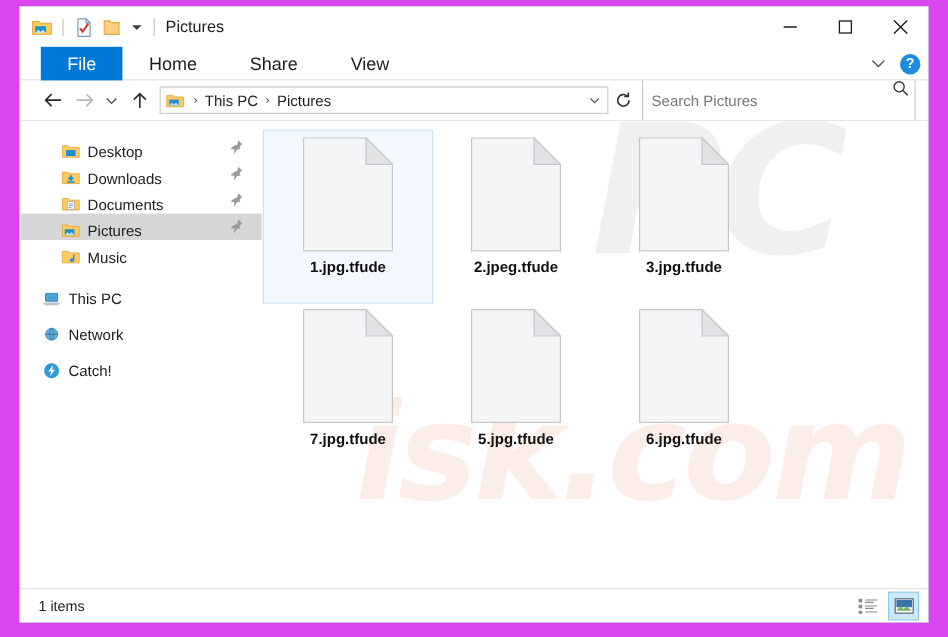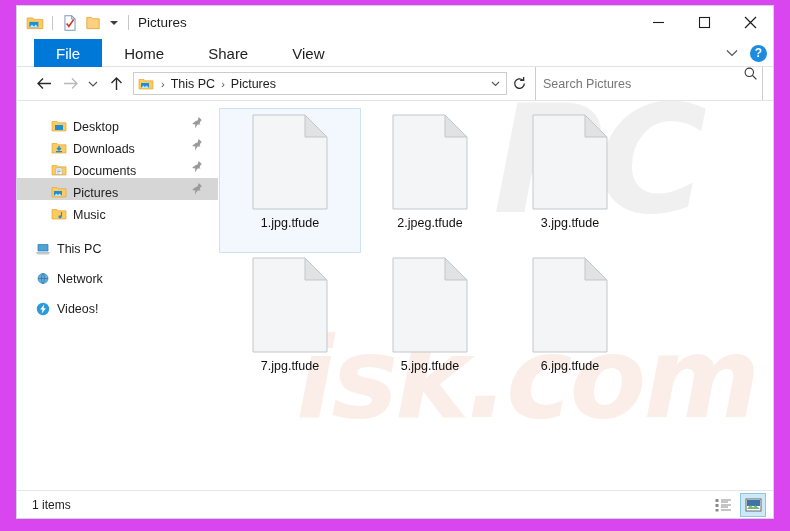--- a/index.html
+++ b/index.html
@@ -149,20 +149,21 @@
     display: flex; flex-direction: column;
     align-items: center;
     padding-top: 5px;
   }
   .tile.selected { background: #f2f8fd; outline: 1px solid #cce3f5; }
   .filesvg { width: 76px; height: 96px; display: block; }
   .tile-label {
     font-size: 12.5px; color: #101010;
     margin-top: 6px; text-align: center;
     white-space: nowrap;
+    font-weight: bold;
   }
 
   
   .wm {
     position: absolute; pointer-events: none;
     font-family: "DejaVu Sans", sans-serif;
     font-weight: bold; font-style: italic;
     user-select: none;
   }
   #wm-top {
@@ -429,21 +430,21 @@
 
         <div class="navgap"></div>
 
         <div class="navitem">
           <span class="nico">
             <svg viewBox="0 0 16 16" width="16" height="16">
               <circle cx="8" cy="8" r="6.2" fill="#2c9ada"></circle>
               <path d="M9.3 3.2L5.2 8.6h2.3L6.6 12.8l4.3-5.6H8.5z" fill="#ffffff"></path>
             </svg>
           </span>
-          <span>Videos!</span>
+          <span>Catch!</span>
         </div>
       </div>
 
       <div class="content">
         <div class="wm" id="wm-top">PC</div>
         <div class="wm" id="wm-bottom">isk.com</div>
 
         <div class="grid">
 
           <div class="tile selected">

